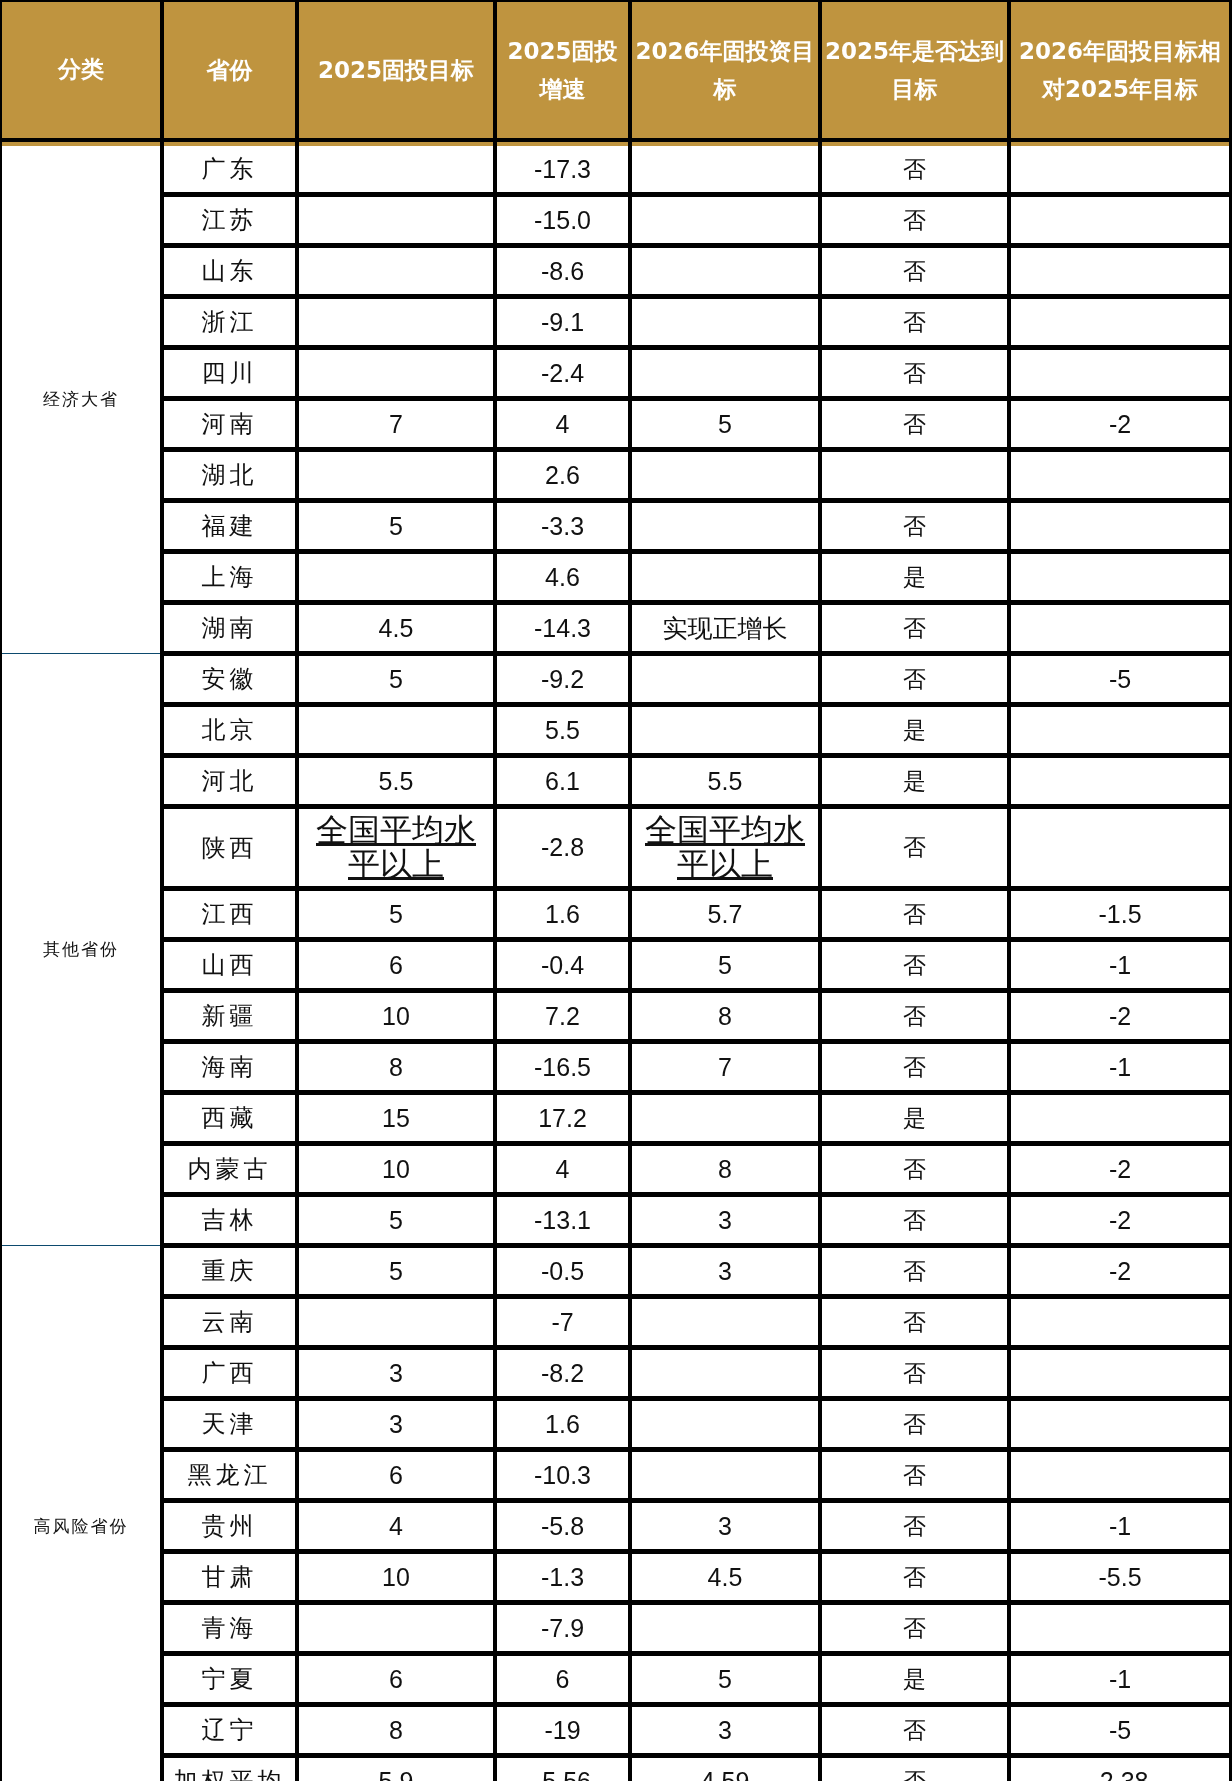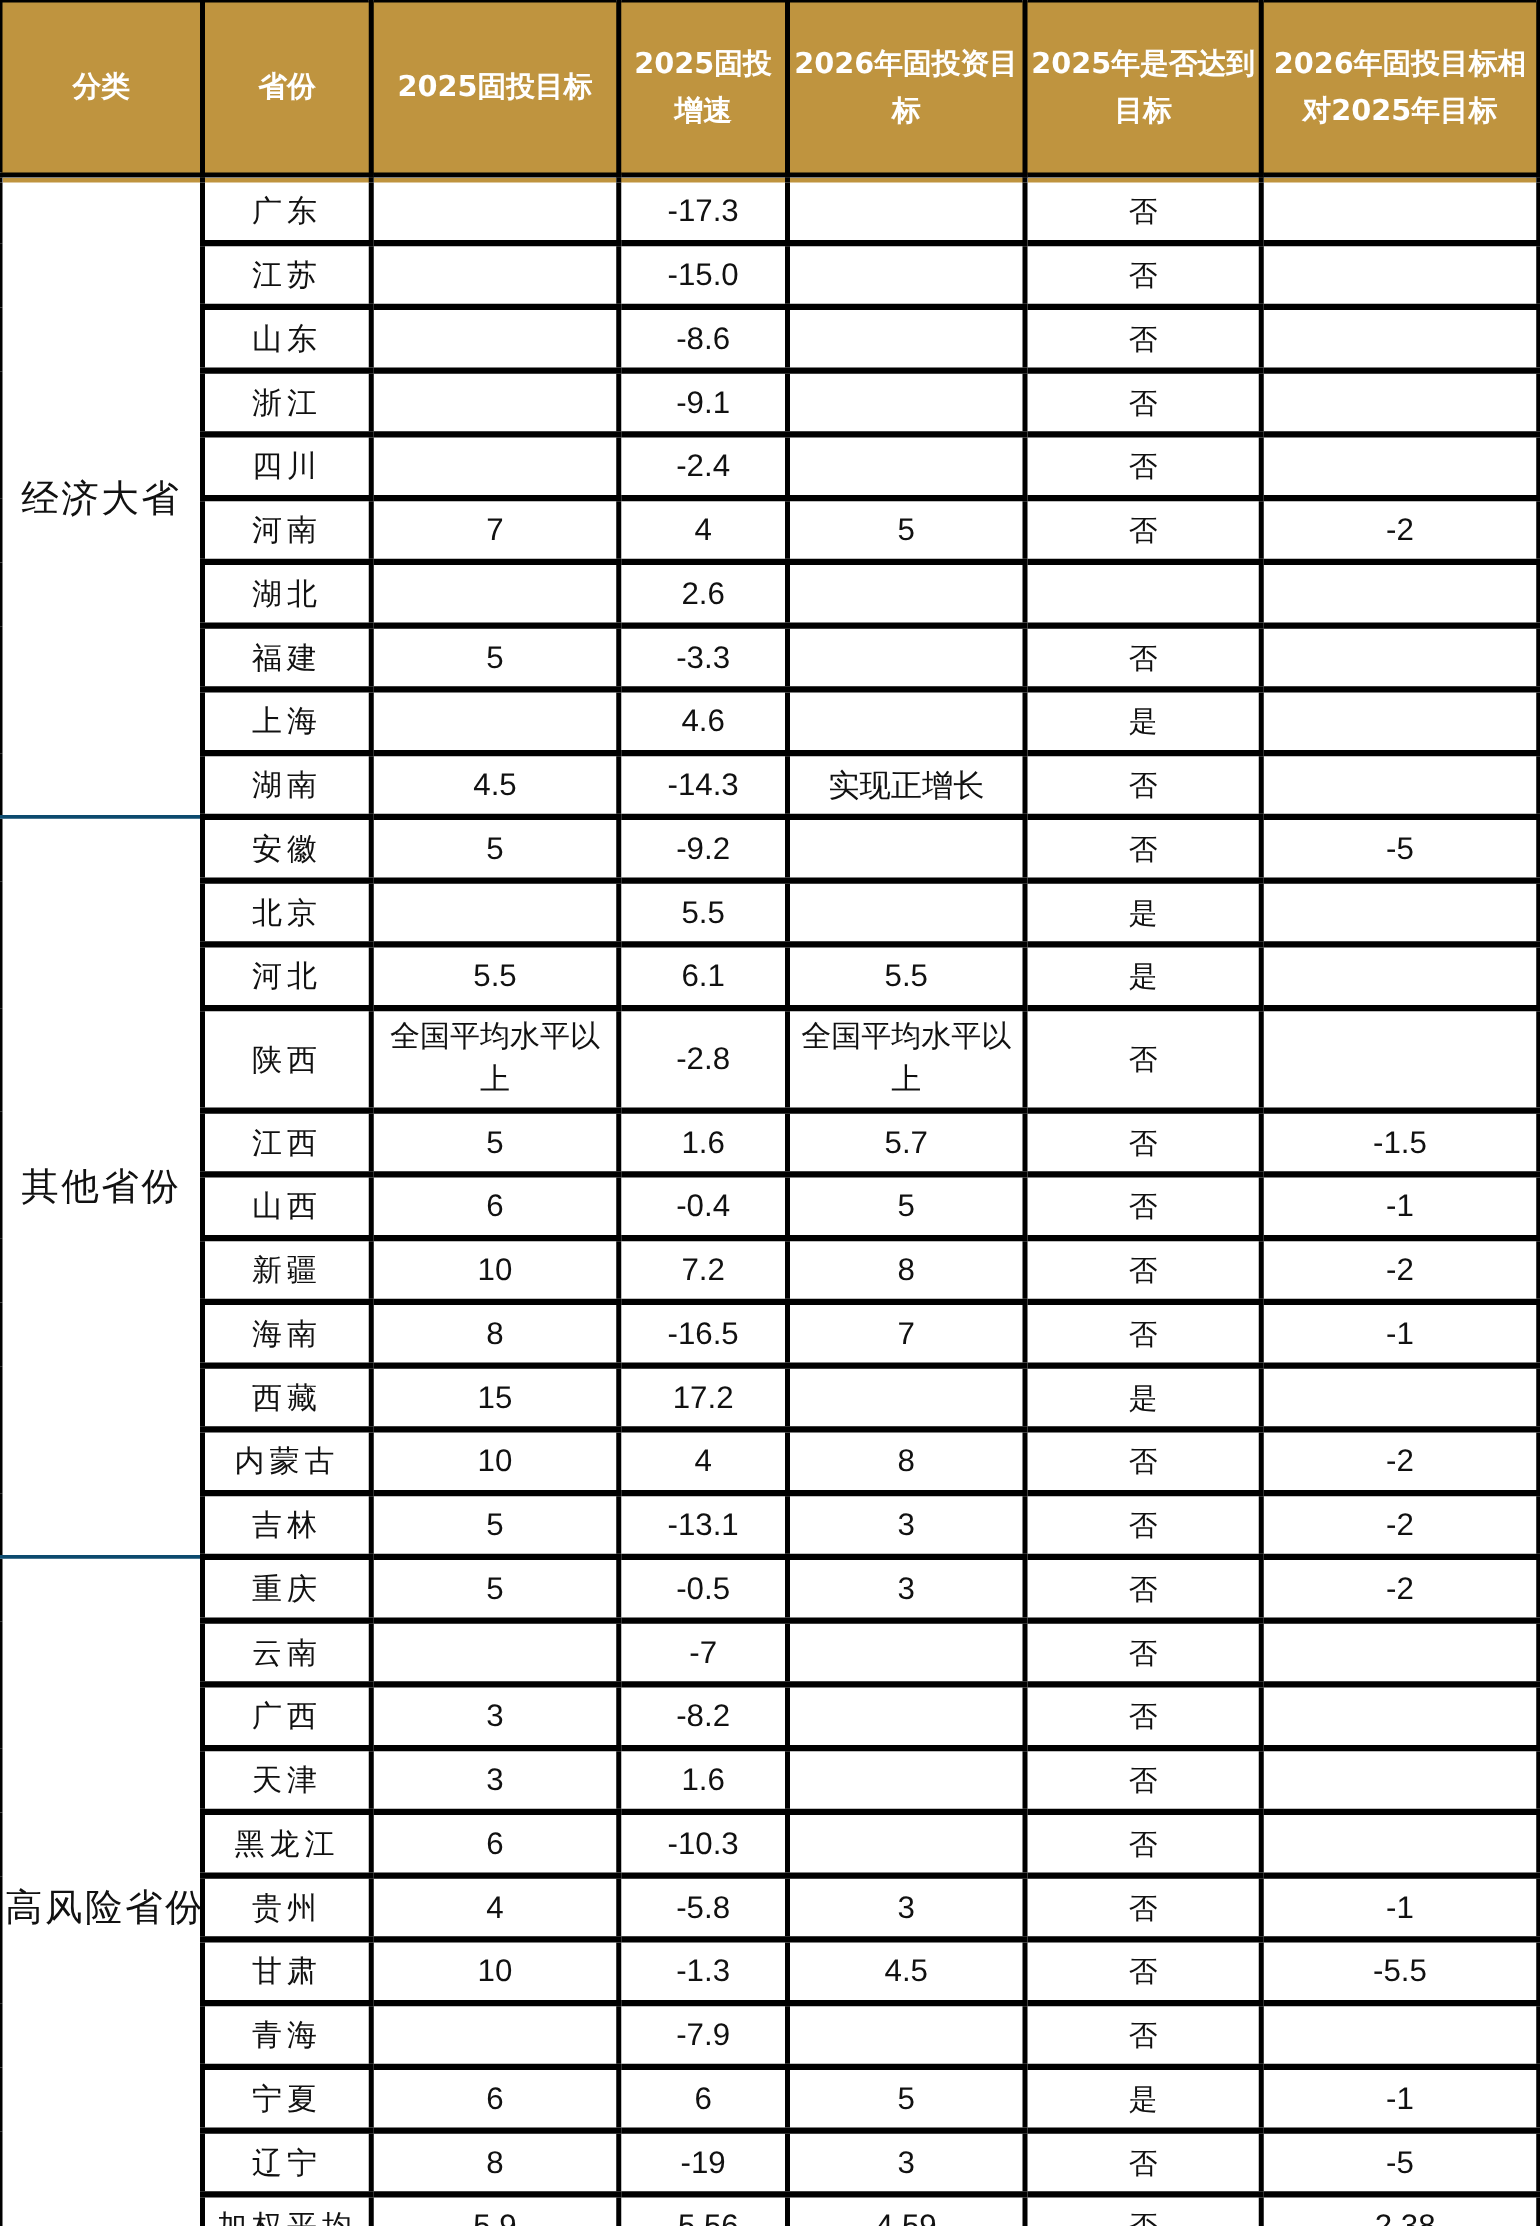--- a/index.html
+++ b/index.html
@@ -41,32 +41,33 @@
     font-size: 24px;
     padding: 0 2px;
     border-left: 4px solid #000;
     border-right: 4px solid #000;
     border-bottom: 5px solid #000;
     overflow: hidden;
     white-space: nowrap;
   }
   .tbl td.cat {
     border-left: 2px solid #000;
-    font-size: 30px;
+    font-size: 17px;
     letter-spacing: 2px;
-    border-bottom: 3px solid #0c4a6e;
+    border-bottom: 1px solid #0c4a6e;
   }
   .tbl td.prov { letter-spacing: 4px; }
   .tbl td.num { font-family: "Liberation Sans", sans-serif; font-size: 25px; }
   .tbl td.wrap {
     white-space: normal;
     line-height: 34px;
-    font-size: 24px;
+    font-size: 32px;
     vertical-align: top;
     padding-top: 4px;
+    text-decoration: underline;
   }
   .tbl tr.tall td { height: 73px; }
   .tbl tr.tall td.wrap > div { height: 70px; overflow: hidden; }
   .tbl td.yn { font-size: 23px; }
   col.c0 { width: 161px; }
   col.c1 { width: 135px; }
   col.c2 { width: 198px; }
   col.c3 { width: 135px; }
   col.c4 { width: 190px; }
   col.c5 { width: 189px; }

